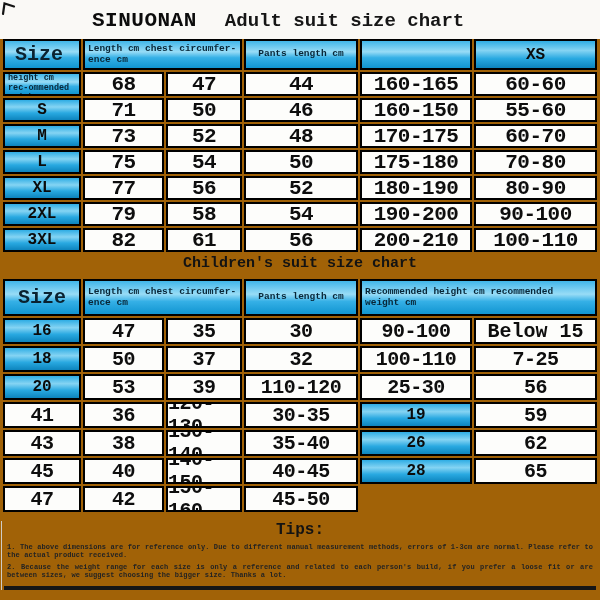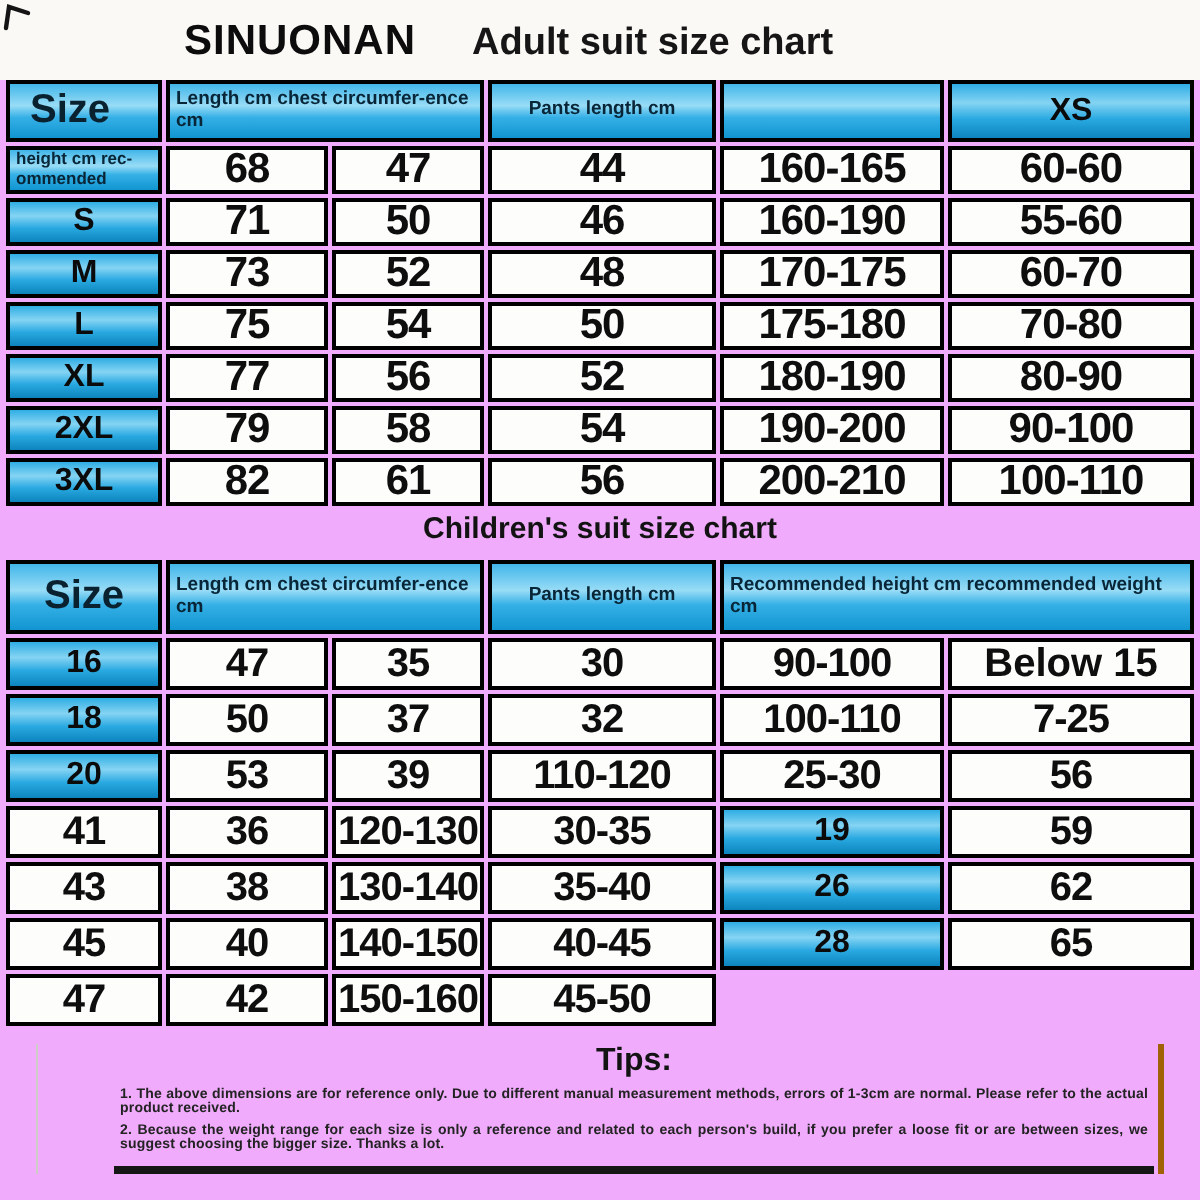--- a/index.html
+++ b/index.html
@@ -1,20 +1,20 @@
 <!DOCTYPE html>
 <html><head>
 <meta charset="utf-8">
 <style>
   * { margin:0; padding:0; box-sizing:border-box; }
   body { width:600px; height:600px; }
   .page {
     width:600px; height:600px;
-    background:#f0abfc;
-    font-family:Liberation Sans, sans-serif;
+    background:#a16207;
+    font-family:Liberation Mono, monospace;
     position:relative; overflow:hidden;
     color:#111;
   }
   .corner-mark { position:absolute; top:1px; left:1px; }
 
   .titlebar {
     padding:9px 0 7px 92px;
     background:#faf9f6;
     display:flex; align-items:baseline; gap:28px;
   }
@@ -50,21 +50,21 @@
   .hdr-left { justify-content:flex-start; text-align:left; padding:1px 3px; }
   .hdr-tiny { font-size:8.5px; }
   .size-hdr { font-size:20px; font-weight:bold; color:#0a2230; justify-content:flex-start; padding-left:10px; }
   .size-hdr.center { justify-content:center; padding-left:0; }
   .sz  { font-size:16px; font-weight:bold; color:#0b0b0b; }
   .num { font-size:21px; font-weight:bold; letter-spacing:-.5px; color:#0e0e0e; }
   .kids-grid .num { font-size:20px; }
   .small { font-size:14px; letter-spacing:0; }
 
   .kids-title  { text-align:center; font-size:15px; font-weight:bold; margin:3px 0 7px; color:#131313; }
-  .tips-box { border-left:1px solid #cfccc7; border-right:3px solid #a16207; margin:0 18px;padding-left:36px; }
+  .tips-box { border-left:1px solid #cfccc7; border-right:1px solid #a16207; margin:0 1px; }
   .tips-title  { text-align:center; font-size:16px; font-weight:bold; margin:9px 0 3px; color:#131313; }
   .tip {
     font-size:7px; font-weight:bold; color:#232323;
     margin:4px 5px 0; letter-spacing:.1px; text-align:justify;
   }
   .bottom-line { height:4px; background:#161616; margin:7px 2px 0; }
 </style>
 </head>
 <body>
 
@@ -91,21 +91,21 @@
       <div class="cell num">68</div>
       <div class="cell num">47</div>
       <div class="cell num">44</div>
       <div class="cell num">160-165</div>
       <div class="cell num">60-60</div>
 
       <div class="cell blue-s sz">S</div>
       <div class="cell num">71</div>
       <div class="cell num">50</div>
       <div class="cell num">46</div>
-      <div class="cell num">160-190</div>
+      <div class="cell num">160-150</div>
       <div class="cell num">55-60</div>
 
       <div class="cell blue-s sz">M</div>
       <div class="cell num">73</div>
       <div class="cell num">52</div>
       <div class="cell num">48</div>
       <div class="cell num">170-175</div>
       <div class="cell num">60-70</div>
 
       <div class="cell blue-s sz">L</div>

